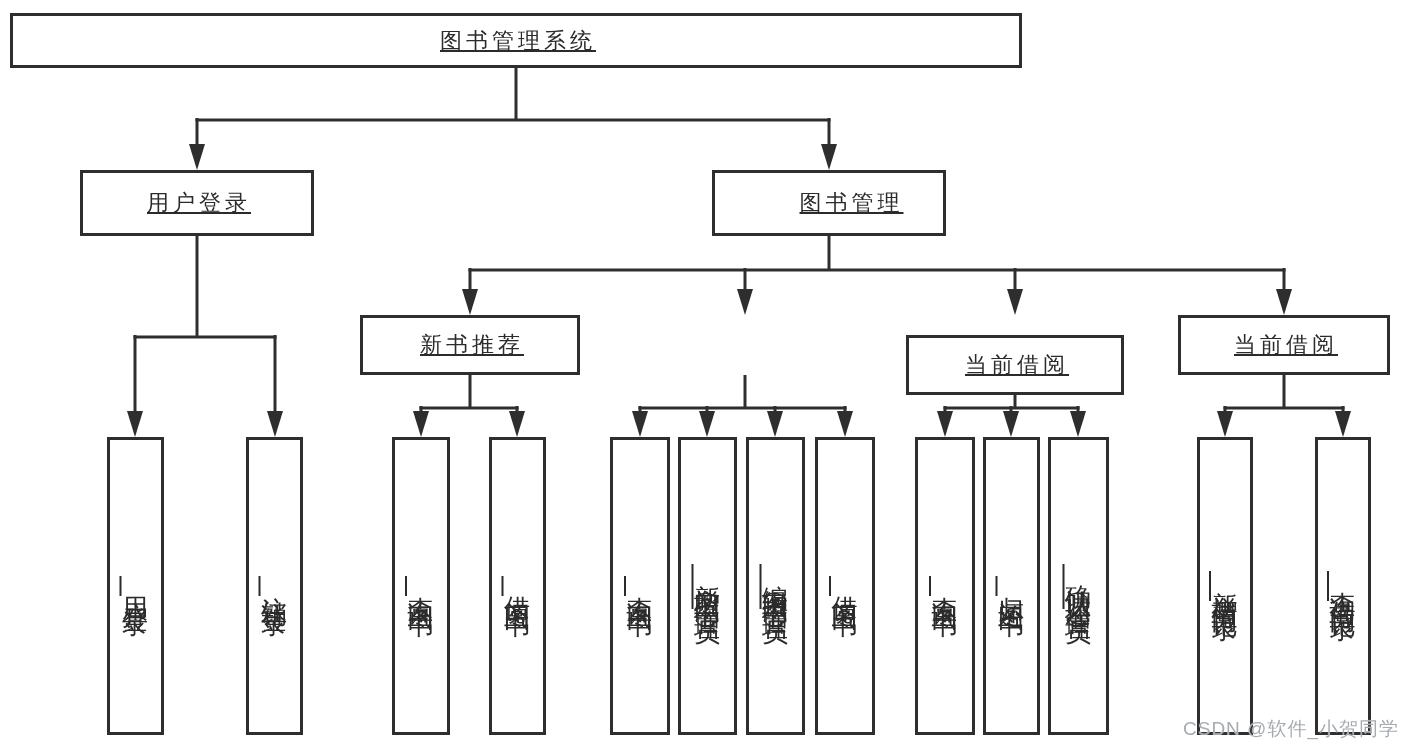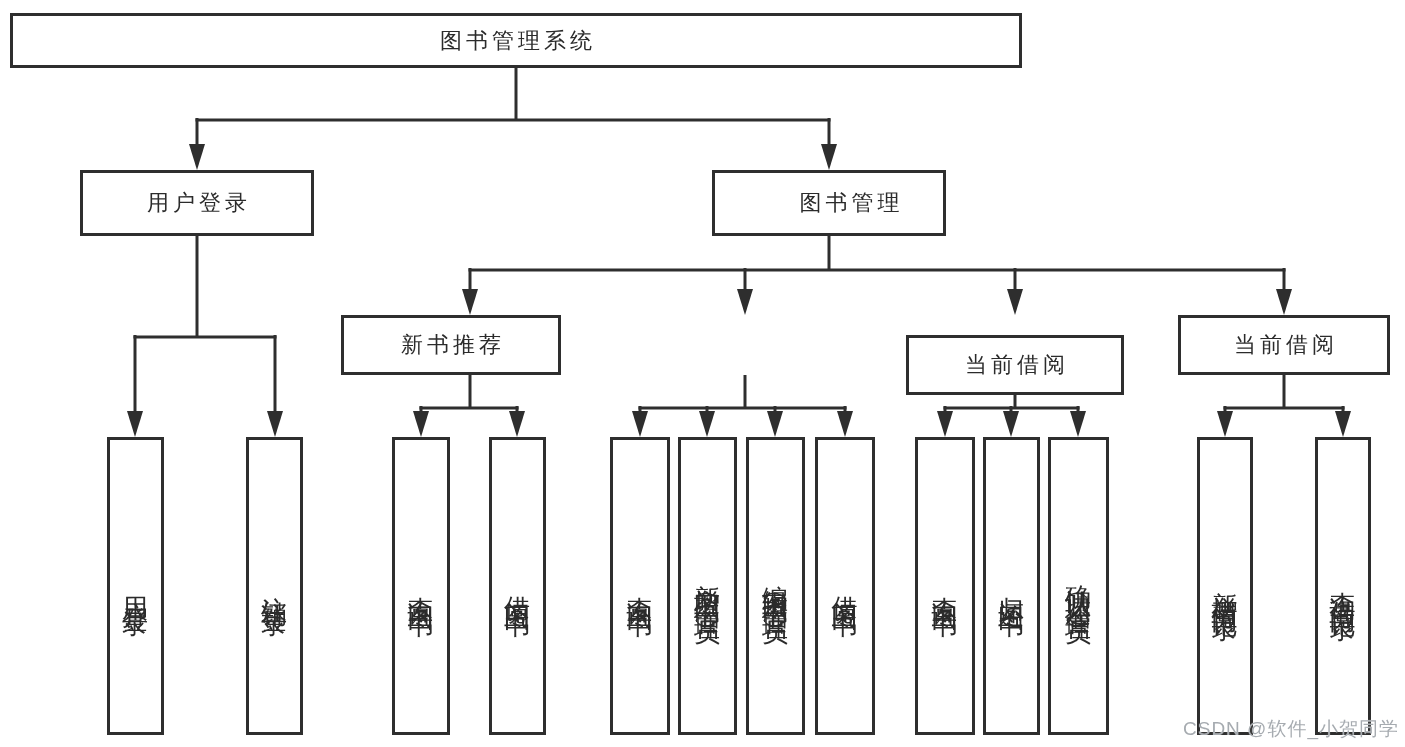--- a/index.html
+++ b/index.html
@@ -24,20 +24,21 @@
   }
   .box {
     position: absolute;
     box-sizing: border-box;
     border: 3px solid #2e2e2e;
     background: #ffffff;
     display: flex;
     align-items: center;
     justify-content: center;
     color: #2b2b2b;
+    text-decoration: underline;
   }
   .h-label {
     font-size: 22px;
     letter-spacing: 4px;
     white-space: nowrap;
     transform: translateX(2px); 
   }
   .leaf > .v-label {
     writing-mode: vertical-rl;
     text-orientation: mixed;
@@ -134,21 +135,21 @@
     <span class="h-label">图书管理系统</span>
   </div>
 
   <div class="box" style="left:80px; top:170px; width:234px; height:66px;">
     <span class="h-label">用户登录</span>
   </div>
   <div class="box" style="left:712px; top:170px; width:234px; height:66px;padding-left:41px;">
     <span class="h-label">图书管理</span>
   </div>
 
-  <div class="box" style="left:341px; top:315px; width:220px; height:60px;">
+  <div class="box" style="left:360px; top:315px; width:220px; height:60px;">
     <span class="h-label">新书推荐</span>
   </div>
   <div class="box" style="left:906px; top:315px; width:218px; height:60px;margin-top:20px;">
     <span class="h-label">当前借阅</span>
   </div>
   <div class="box" style="left:1178px; top:315px; width:212px; height:60px;">
     <span class="h-label">当前借阅</span>
   </div>
 
   <div class="box leaf" style="left:107px; top:437px; width:57px; height:298px;">

